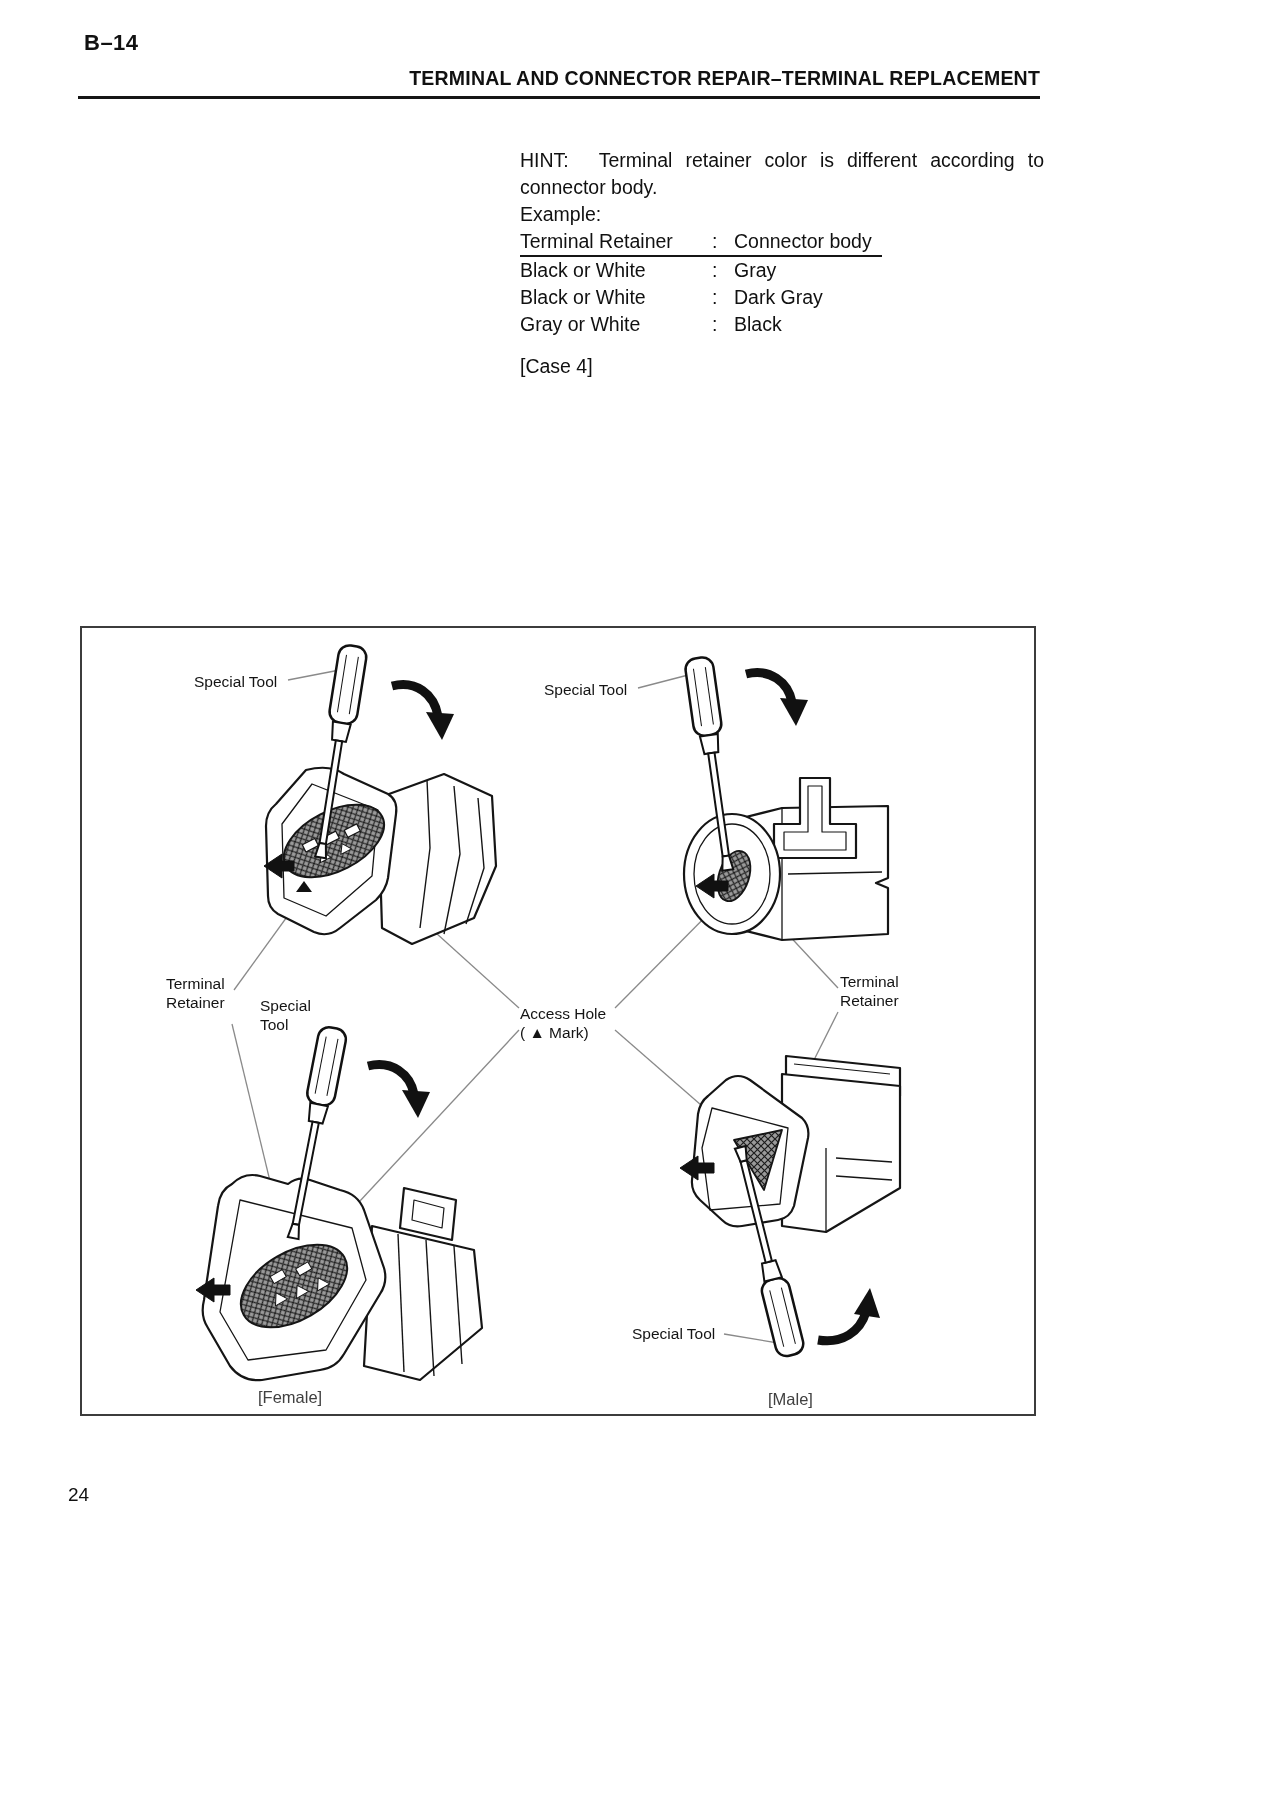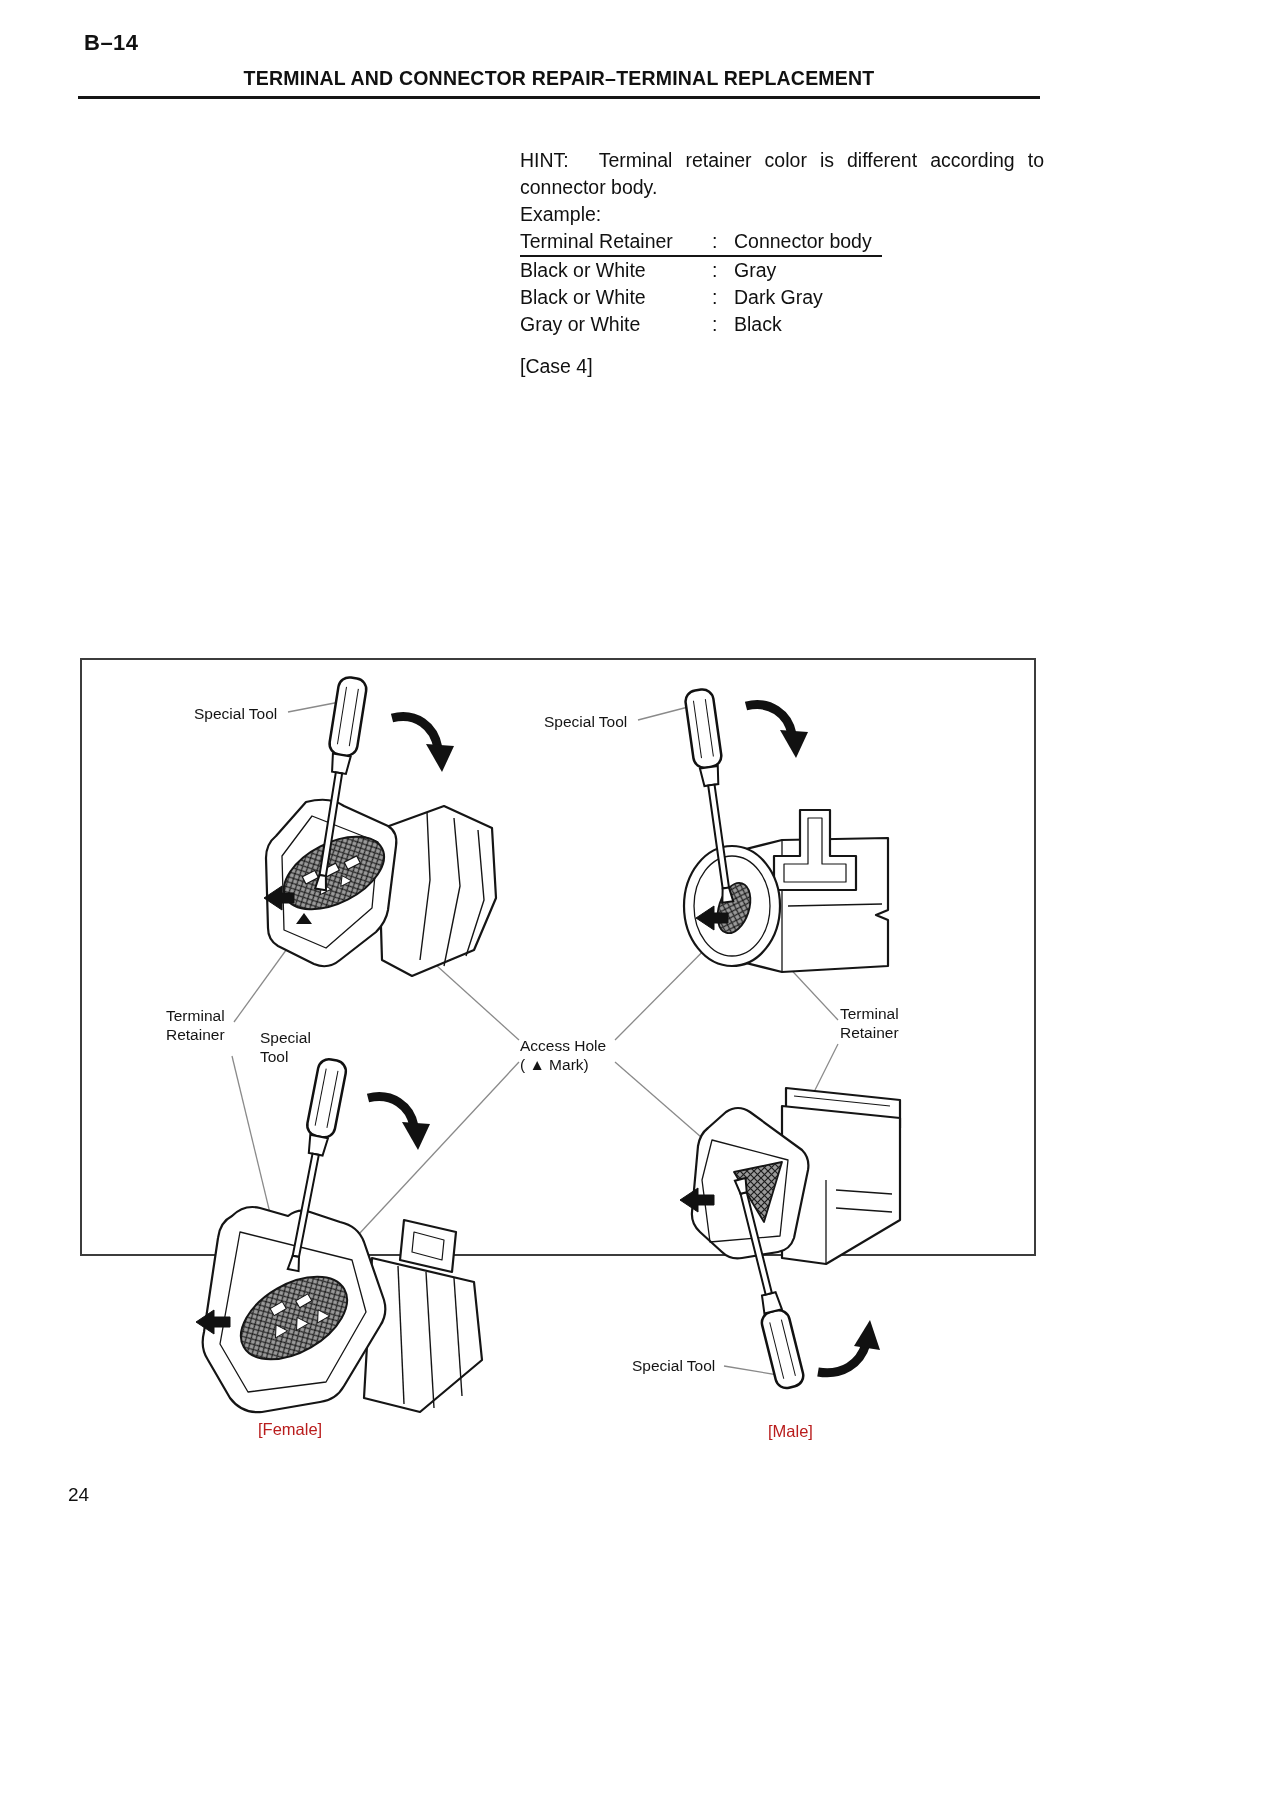--- a/index.html
+++ b/index.html
@@ -1,34 +1,34 @@
 <!DOCTYPE html>
 <html><head>
 <meta charset="utf-8">
 <style>
   *{margin:0;padding:0;box-sizing:border-box}
   html,body{background:#ffffff}
   body{font-family:"Liberation Sans",sans-serif;color:#111}
   .page{position:relative;width:1280px;height:1811px;background:#fff;margin:8px auto;overflow:hidden}
   .corner{position:absolute;left:84px;top:22px;font-size:22px;font-weight:700;letter-spacing:.5px}
-  .title{position:absolute;left:78px;top:59px;width:962px;text-align:center;font-size:19.5px;font-weight:700;letter-spacing:.2px}
+  .title{position:absolute;left:78px;top:59px;width:962px;text-align:right;font-size:19.5px;font-weight:700;letter-spacing:.2px}
   .rule{position:absolute;left:78px;top:88px;width:962px;height:3px;background:#151515}
   .col{position:absolute;left:520px;top:108px;width:524px;font-size:19.5px;line-height:27px}
   .typehead{margin:0}
   .hint{margin-top:31px;text-align:justify}
   .hintlabel{margin-right:30px}
   .trow{display:grid;grid-template-columns:192px 22px auto}
   .thead{width:362px;border-bottom:2px solid #151515}
   .sep{text-align:left}
   .caselabel{margin-top:15px}
   .casetext{margin-left:48px;width:476px;text-align:justify}
-  .figure{position:absolute;left:80px;top:650px;width:956px;height:598px;border:2px solid #3c3c3c;background:#fff}
+  .figure{position:absolute;left:80px;top:618px;width:956px;height:790px;border:2px solid #3c3c3c;background:#fff}
   .figure svg{position:absolute;left:0;top:0}
   .flabel{position:absolute;font-size:15.5px;line-height:19px;color:#141414}
-  .fcap{position:absolute;font-size:16.5px;color:#b91c1c}
+  .fcap{position:absolute;font-size:16.5px;color:#404040}
   .w72{width:74px}
   .w58{width:60px}
   .footer{position:absolute;left:80px;top:1460px;width:956px;text-align:center;font-size:15.5px}
   .pagenum{position:absolute;left:68px;top:1476px;font-size:19px}
 </style>
 </head>
 <body>
 
 <div class="page">
 

